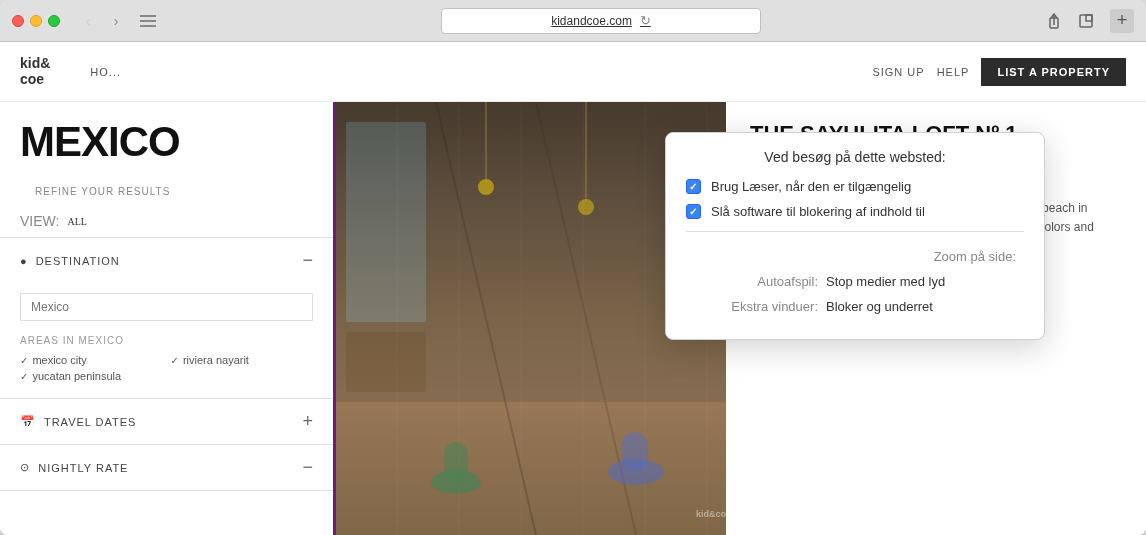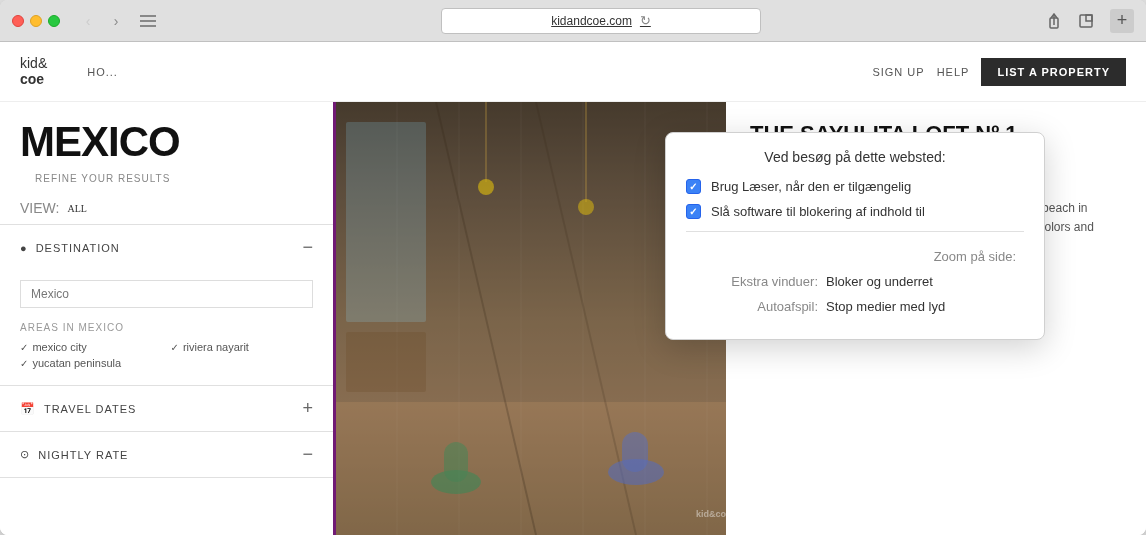--- a/index.html
+++ b/index.html
@@ -56,21 +56,21 @@
     .btn-list { font-size: 11px; color: white; background: #2c2c2c; padding: 8px 16px; border: none; cursor: pointer; text-transform: uppercase; letter-spacing: 1px; font-weight: bold; }
 
     
     .main-content { display: flex; height: calc(535px - 42px - 60px); }
 
     
     .sidebar { width: 336px; flex-shrink: 0; border-right: 3px solid #701a75; overflow-y: auto; background: white; }
 
     .page-title-area { padding: 16px 20px 8px; }
     .page-title { font-size: 42px; font-weight: 900; color: #111; letter-spacing: -1px; text-transform: uppercase; }
-    .refine-label { font-size: 10px; color: #888; text-transform: uppercase; letter-spacing: 1px; margin-top: 7px; padding-left: 15px; }
+    .refine-label { font-size: 10px; color: #888; text-transform: uppercase; letter-spacing: 1px; margin-top: 20px; padding-left: 15px; }
 
     .view-bar { display: flex; align-items: center; padding: 8px 20px; border-bottom: 1px solid #e0e0e0; gap: 8px; }
     .view-label { font-size: 14px; color: #888; text-transform: uppercase; }
     .view-options { display: flex; gap: 4px; font-size: 10px; color: #333; font-family: Liberation Serif, serif; }
 
     
     .filter-section { border-bottom: 1px solid #e0e0e0; }
     .filter-header { display: flex; align-items: center; justify-content: space-between; padding: 12px 20px; cursor: pointer; }
     .filter-title { font-size: 11px; color: #444; text-transform: uppercase; letter-spacing: 1px; display: flex; align-items: center; gap: 8px; }
     .filter-toggle { font-size: 18px; color: #666; font-weight: 300; }
@@ -124,21 +124,21 @@
 
     .popup-option { display: flex; align-items: center; gap: 10px; margin-bottom: 10px; }
     .popup-checkbox { width: 15px; height: 15px; background: #3b82f6; border: 1px solid #2563eb; border-radius: 3px; display: flex; align-items: center; justify-content: center; flex-shrink: 0; }
     .popup-checkbox-check { color: white; font-size: 10px; font-weight: bold; }
     .popup-option-text { font-size: 13px; color: #333; }
 
     .popup-settings { margin-top: 4px; }
     .popup-setting-row { display: flex; align-items: baseline; justify-content: space-between; padding: 5px 0; }
     .popup-setting-label { font-size: 13px; color: #888; text-align: right; flex: 1; padding-right: 8px; }
     .popup-setting-value { font-size: 13px; color: #333; font-weight: 500; flex: 1.5; }
-    .logo-main { font-weight: 400; font-size: 14px; }
+    .logo-main { font-weight: 700; font-size: 14px; }
   </style>
 </head>
 <body>
 
 <div class="browser-window">
 
   <div class="browser-titlebar">
     <div class="traffic-lights">
       <div class="traffic-light tl-red"></div>
       <div class="traffic-light tl-yellow"></div>
@@ -321,26 +321,26 @@
             <span class="popup-option-text">Slå software til blokering af indhold til</span>
           </div>
 
           <hr class="popup-divider">
 
           <div class="popup-settings">
             <div class="popup-setting-row">
               <span class="popup-setting-label">Zoom på side:</span>
             </div>
             <div class="popup-setting-row">
+              <span class="popup-setting-label">Autoafspil:</span>
+              <span class="popup-setting-value">Stop medier med lyd</span>
+            </div>
+            <div class="popup-setting-row">
               <span class="popup-setting-label">Ekstra vinduer:</span>
               <span class="popup-setting-value">Bloker og underret</span>
             </div>
-            <div class="popup-setting-row">
-              <span class="popup-setting-label">Autoafspil:</span>
-              <span class="popup-setting-value">Stop medier med lyd</span>
-            </div>
           </div>
         </div>
 
       </div>
     </div>
   </div>
 </div>
 
 </body></html>

